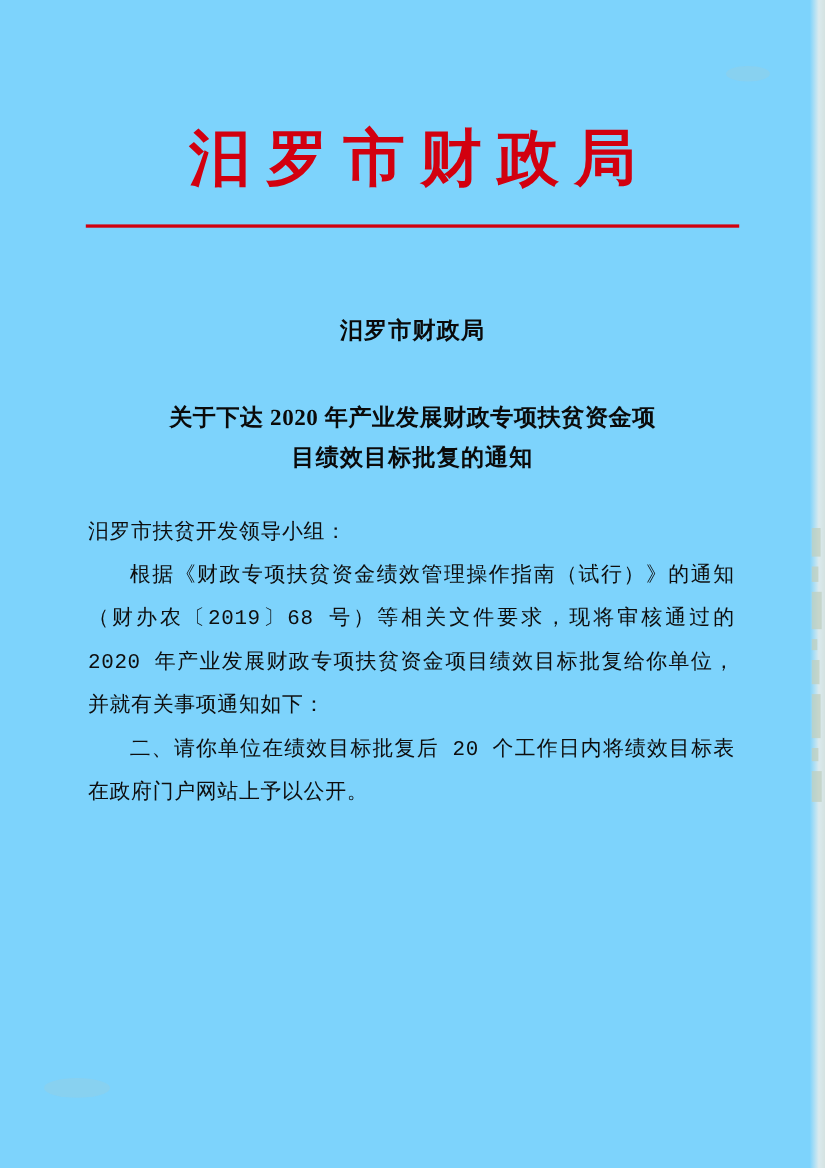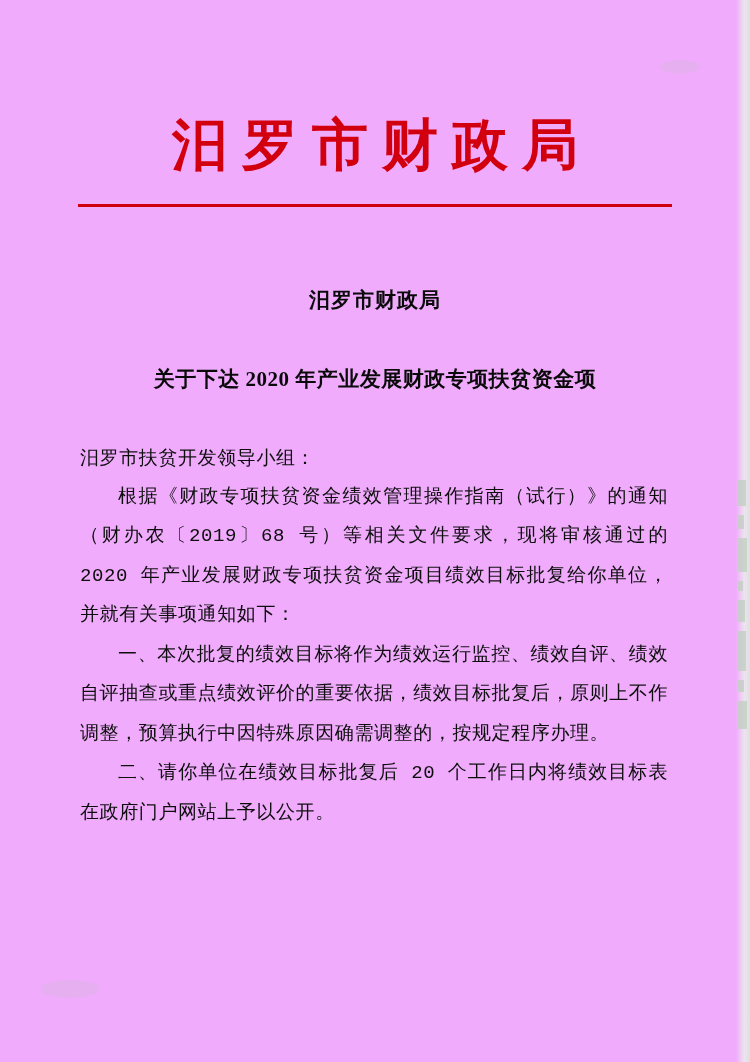--- a/index.html
+++ b/index.html
@@ -13,21 +13,21 @@
     position: relative;
     overflow: hidden;
     font-family: "Liberation Serif", "DejaVu Serif", serif;
     color: #111;
   }
 
   
   .page {
     position: absolute;
     inset: 0;
-    background: #f0abfc;
+    background: #7dd3fc;
     box-sizing: border-box;
   }
 
   
   .scan-edge {
     position: absolute;
     top: 0;
     right: 0;
     width: 14px;
     height: 100%;
@@ -93,21 +93,21 @@
     white-space: nowrap;
   }
   .doc-head .line.wide {
     letter-spacing: 0.5px;
     margin-top: 42px;
   }
 
   
   .body-text {
     position: absolute;
-    top: 438px;
+    top: 464px;
     left: 80px;
     width: 588px;
     font-size: 19px;
     line-height: 2.08;
     color: #0e0e0e;
     letter-spacing: 0.6px;
   }
   .body-text p {
     margin: 0 0 0 0;
     text-align: justify;
@@ -138,26 +138,26 @@
   <div class="blotch" style="left:660px; top:60px; width:40px; height:14px;"></div>
 
   <div class="masthead">
     <div class="masthead-title">汨罗市财政局</div>
   </div>
   <div class="masthead-rule"></div>
 
   <div class="doc-head">
     <div class="line">汨罗市财政局</div>
     <div class="line wide">关于下达 2020 年产业发展财政专项扶贫资金项</div>
+    <div class="line">目绩效目标批复的通知</div>
   </div>
 
   <div class="body-text">
     <p class="salutation">汨罗市扶贫开发领导小组：</p>
     <p class="indent">根据《财政专项扶贫资金绩效管理操作指南（试行）》的通知（财办农〔2019〕68 号）等相关文件要求，现将审核通过的 2020 年产业发展财政专项扶贫资金项目绩效目标批复给你单位，并就有关事项通知如下：</p>
-    <p class="indent">一、本次批复的绩效目标将作为绩效运行监控、绩效自评、绩效自评抽查或重点绩效评价的重要依据，绩效目标批复后，原则上不作调整，预算执行中因特殊原因确需调整的，按规定程序办理。</p>
     <p class="indent">二、请你单位在绩效目标批复后 20 个工作日内将绩效目标表在政府门户网站上予以公开。</p>
   </div>
 
   <div class="scan-edge"></div>
   <div class="scan-marks">
     <i style="height:26px; width:8px;"></i>
     <i style="height:14px; width:6px;"></i>
     <i style="height:34px; width:9px;"></i>
     <i style="height:10px; width:5px;"></i>
     <i style="height:22px; width:7px;"></i>

